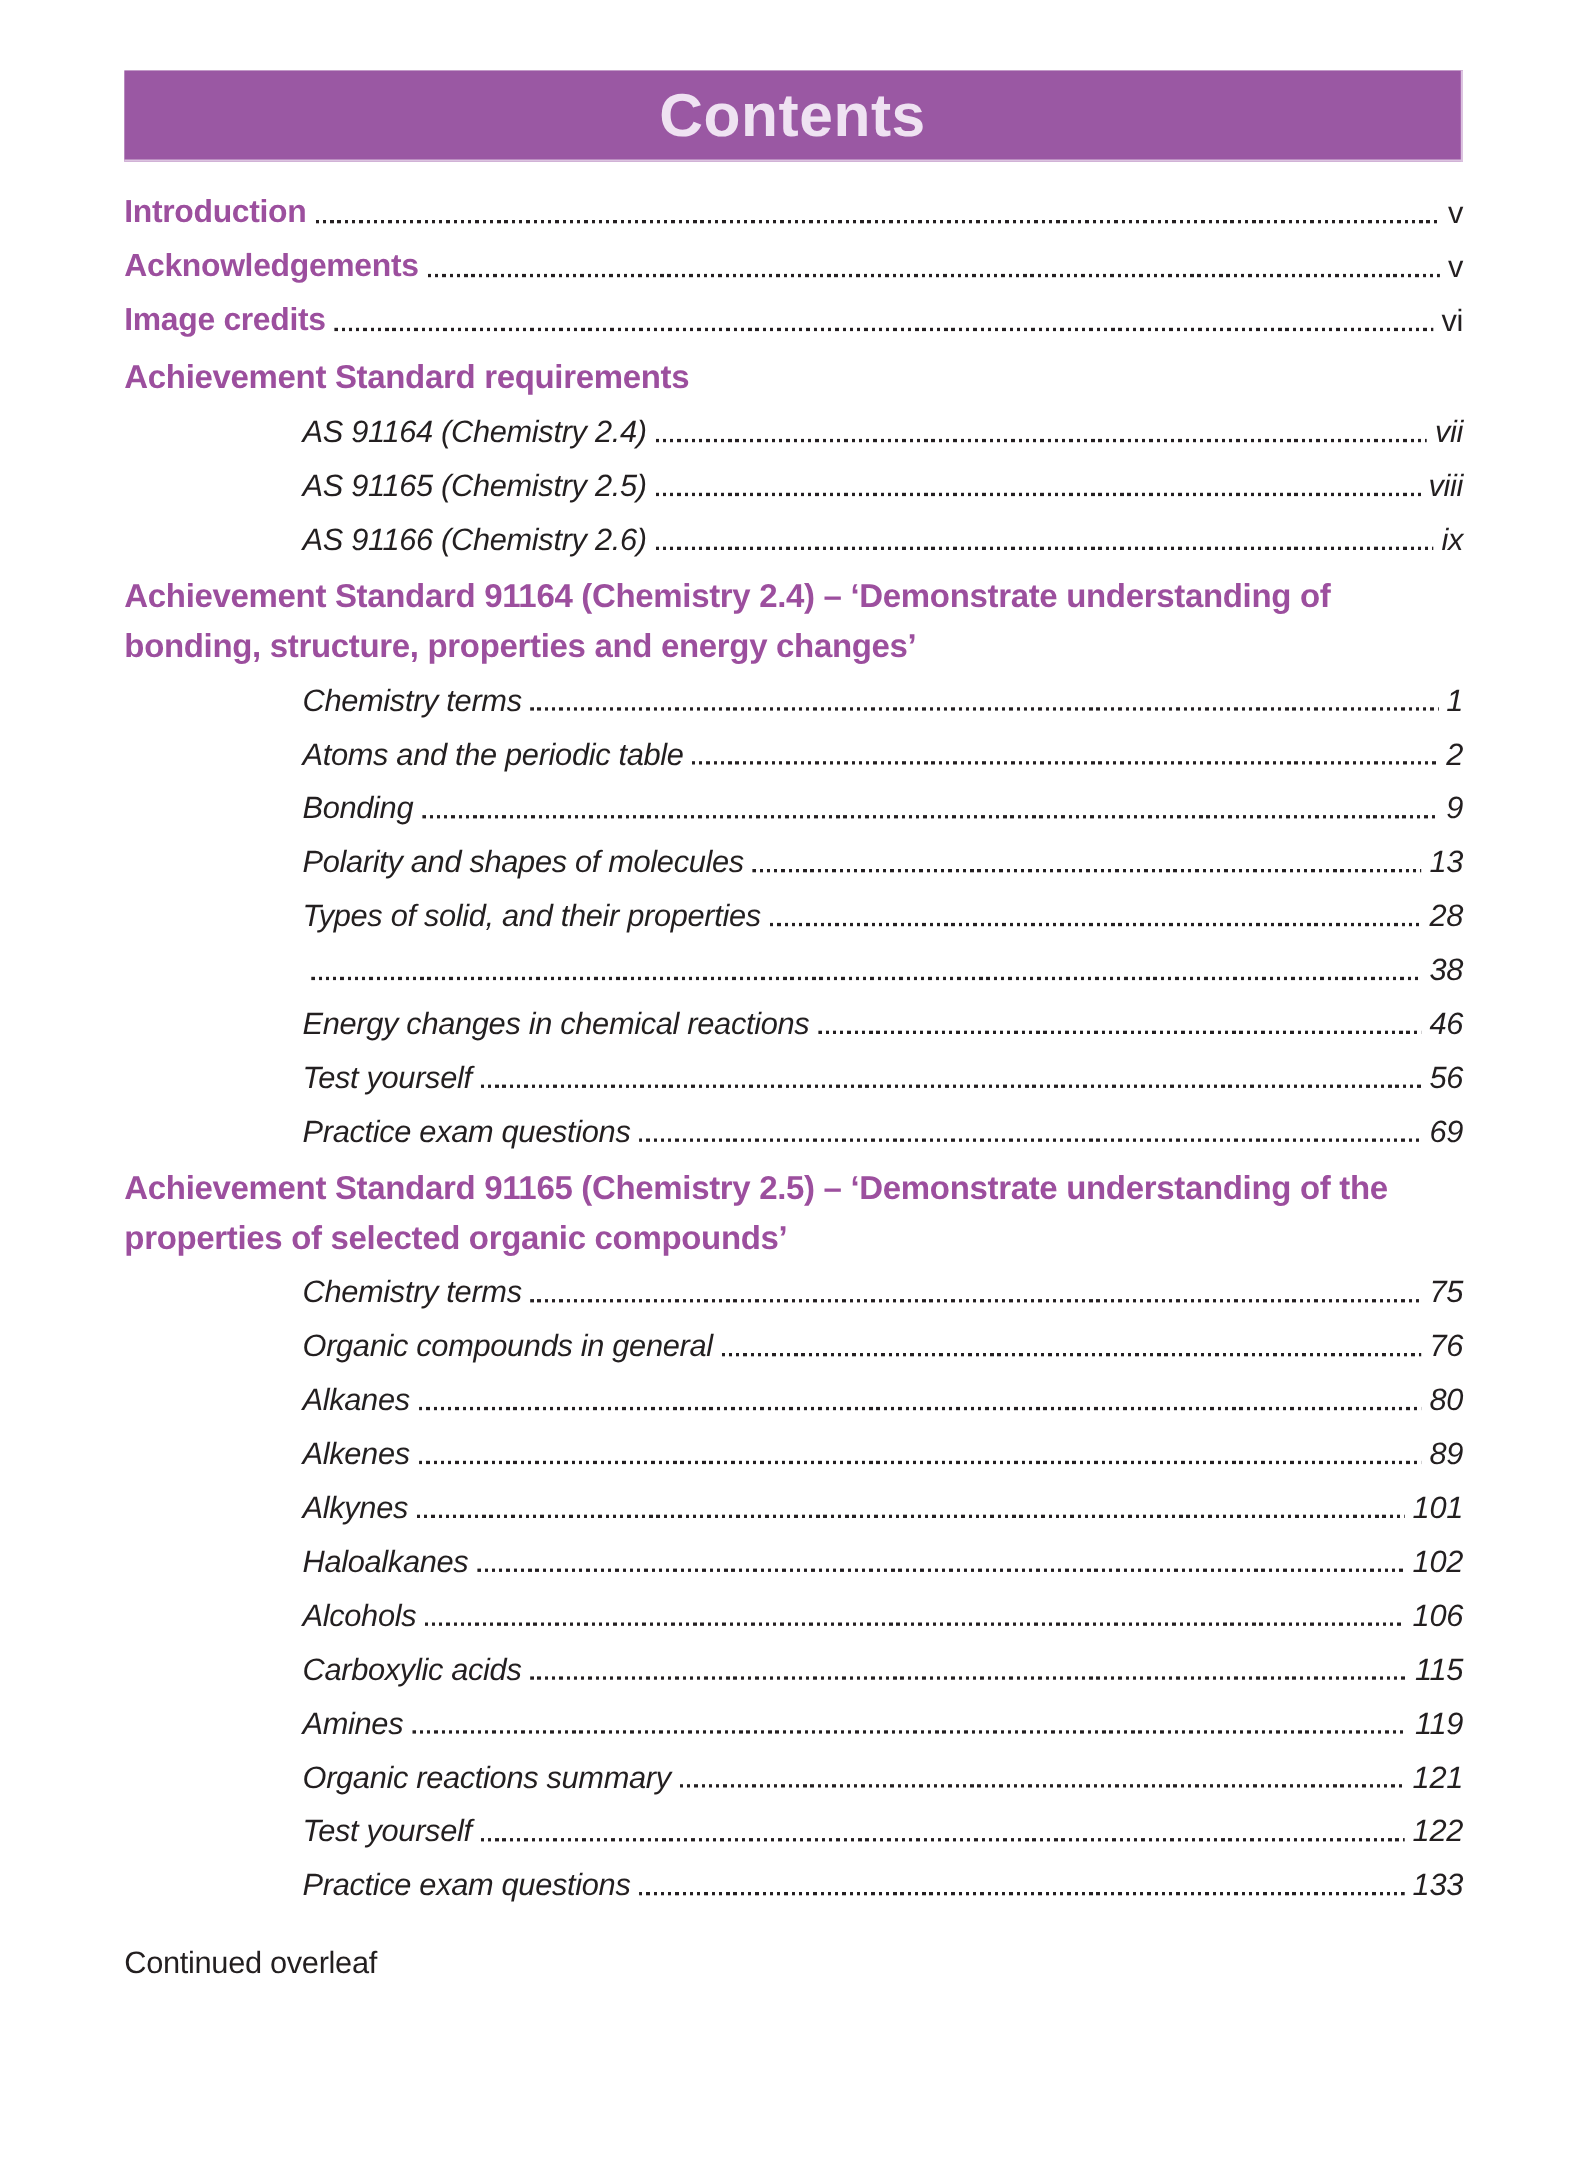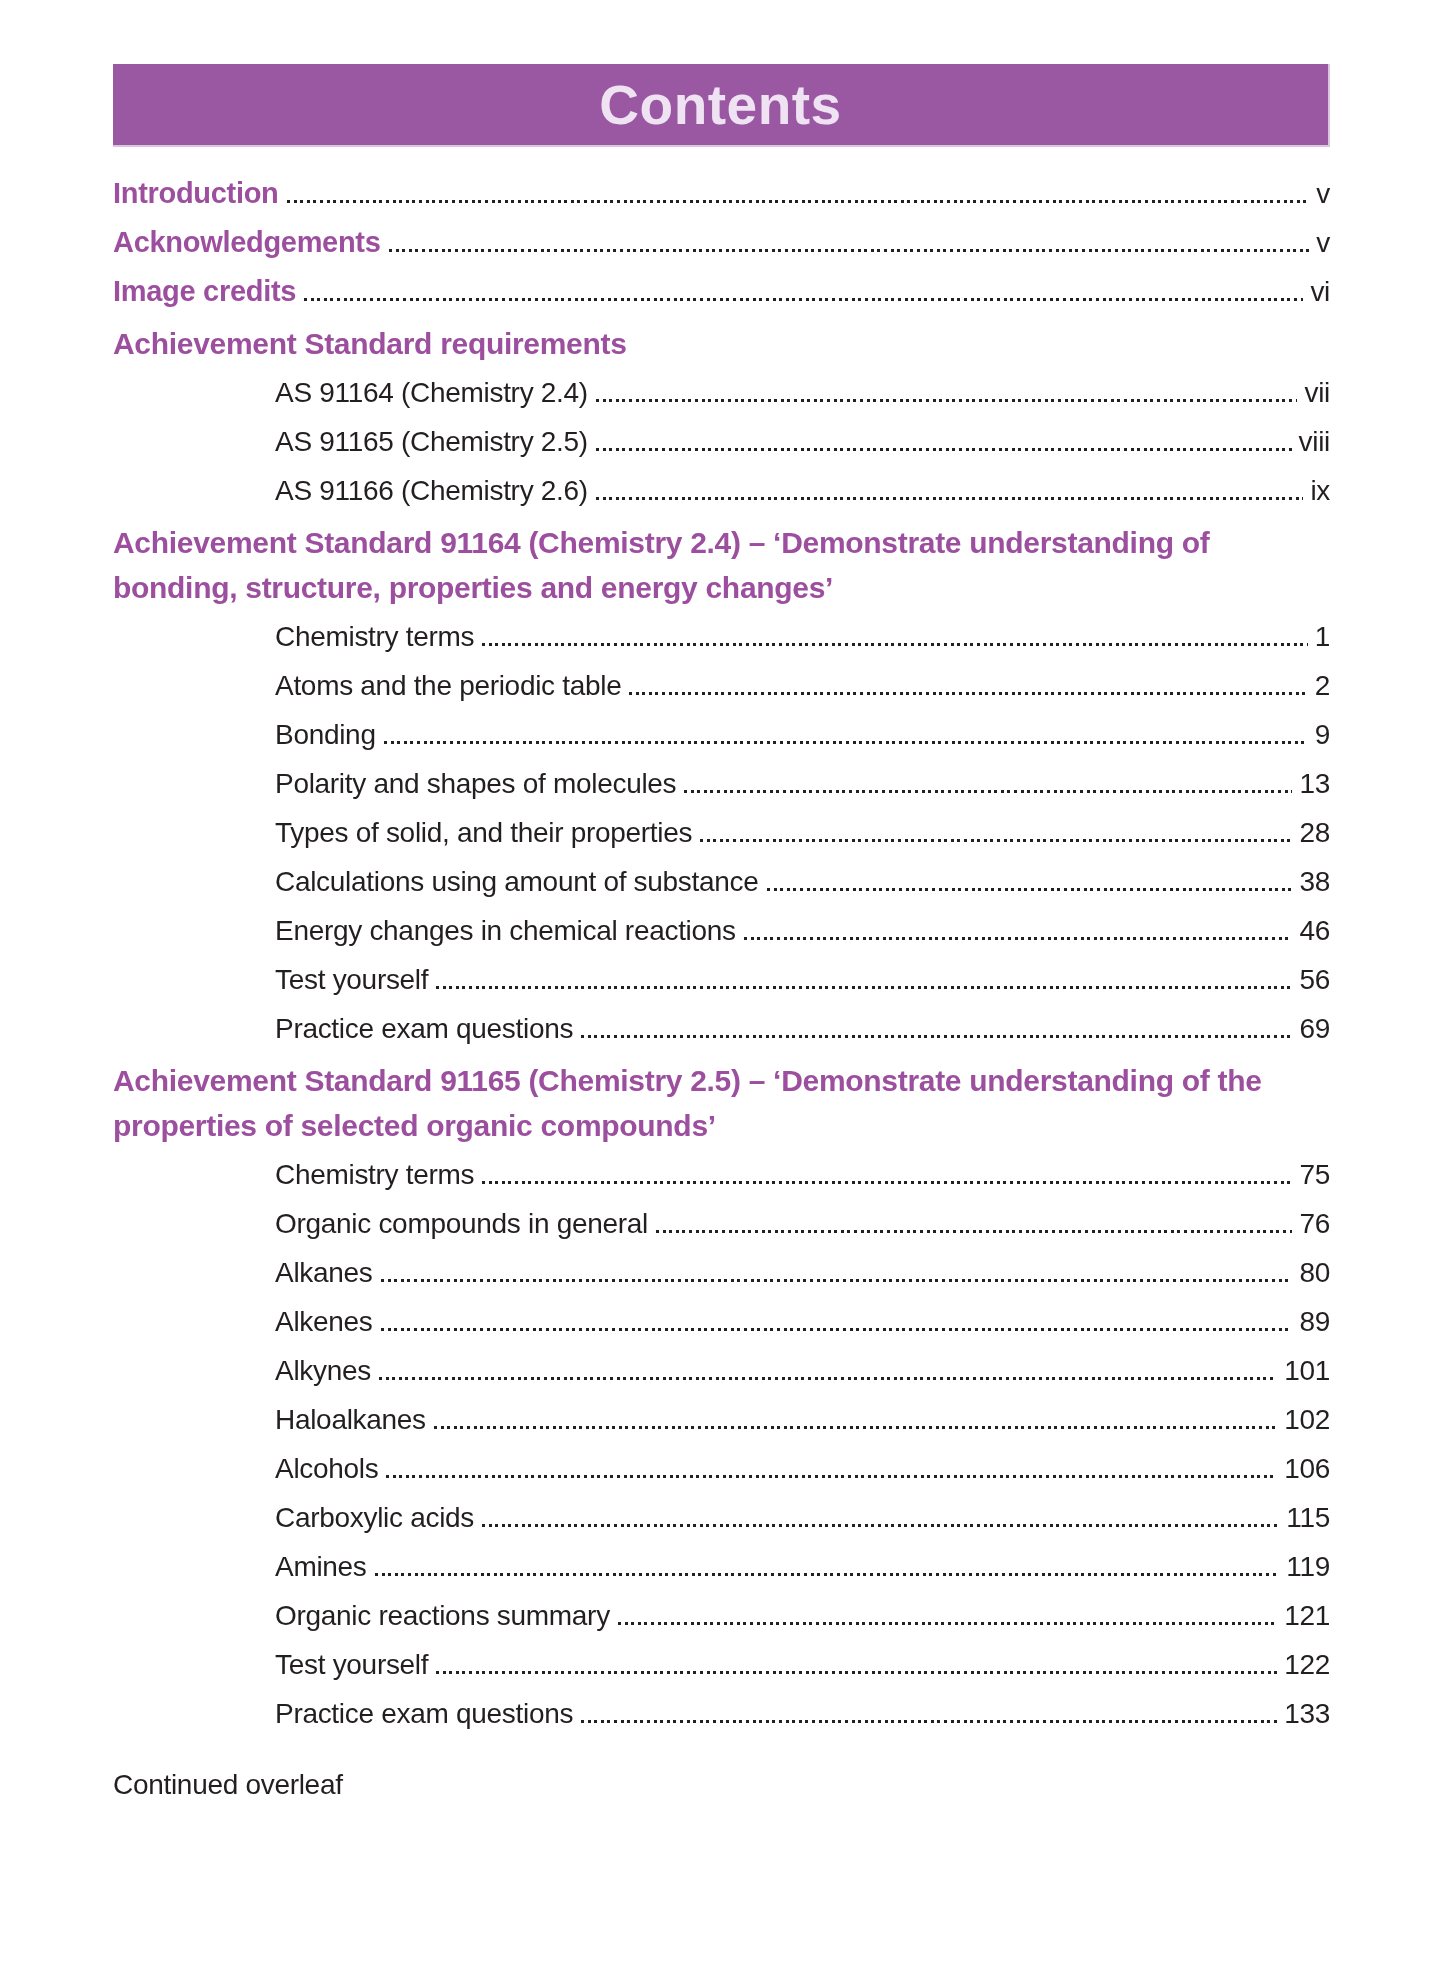--- a/index.html
+++ b/index.html
@@ -44,21 +44,21 @@
     font-size: 28px;
     letter-spacing: -0.3px;
     white-space: nowrap;
   }
   .toc-row .label { line-height: 49px; }
   .toc-row.front .label {
     color: #9C4F9E;
     font-weight: bold;
     font-size: 29px;
   }
-  .toc-row.indent { padding-left: 162px; }
+  .toc-row.indent { padding-left: 162px; font-style: italic; }
   .leader {
     flex: 1;
     height: 3px;
     margin: 0 7px 0 8px;
     transform: translateY(8px);
     background-image: repeating-linear-gradient(90deg, #241F21 0 3px, transparent 3px 6.6px);
   }
   .page-num { line-height: 49px; }
   .section-heading {
     color: #9C4F9E;
@@ -135,21 +135,20 @@
         <span class="label">Polarity and shapes of molecules</span>
         <span class="leader"></span>
         <span class="page-num">13</span>
       </div>
       <div class="toc-row indent">
         <span class="label">Types of solid, and their properties</span>
         <span class="leader"></span>
         <span class="page-num">28</span>
       </div>
       <div class="toc-row indent">
-        <span class="label">Calculations using amount of substance</span>
         <span class="leader"></span>
         <span class="page-num">38</span>
       </div>
       <div class="toc-row indent">
         <span class="label">Energy changes in chemical reactions</span>
         <span class="leader"></span>
         <span class="page-num">46</span>
       </div>
       <div class="toc-row indent">
         <span class="label">Test yourself</span>

